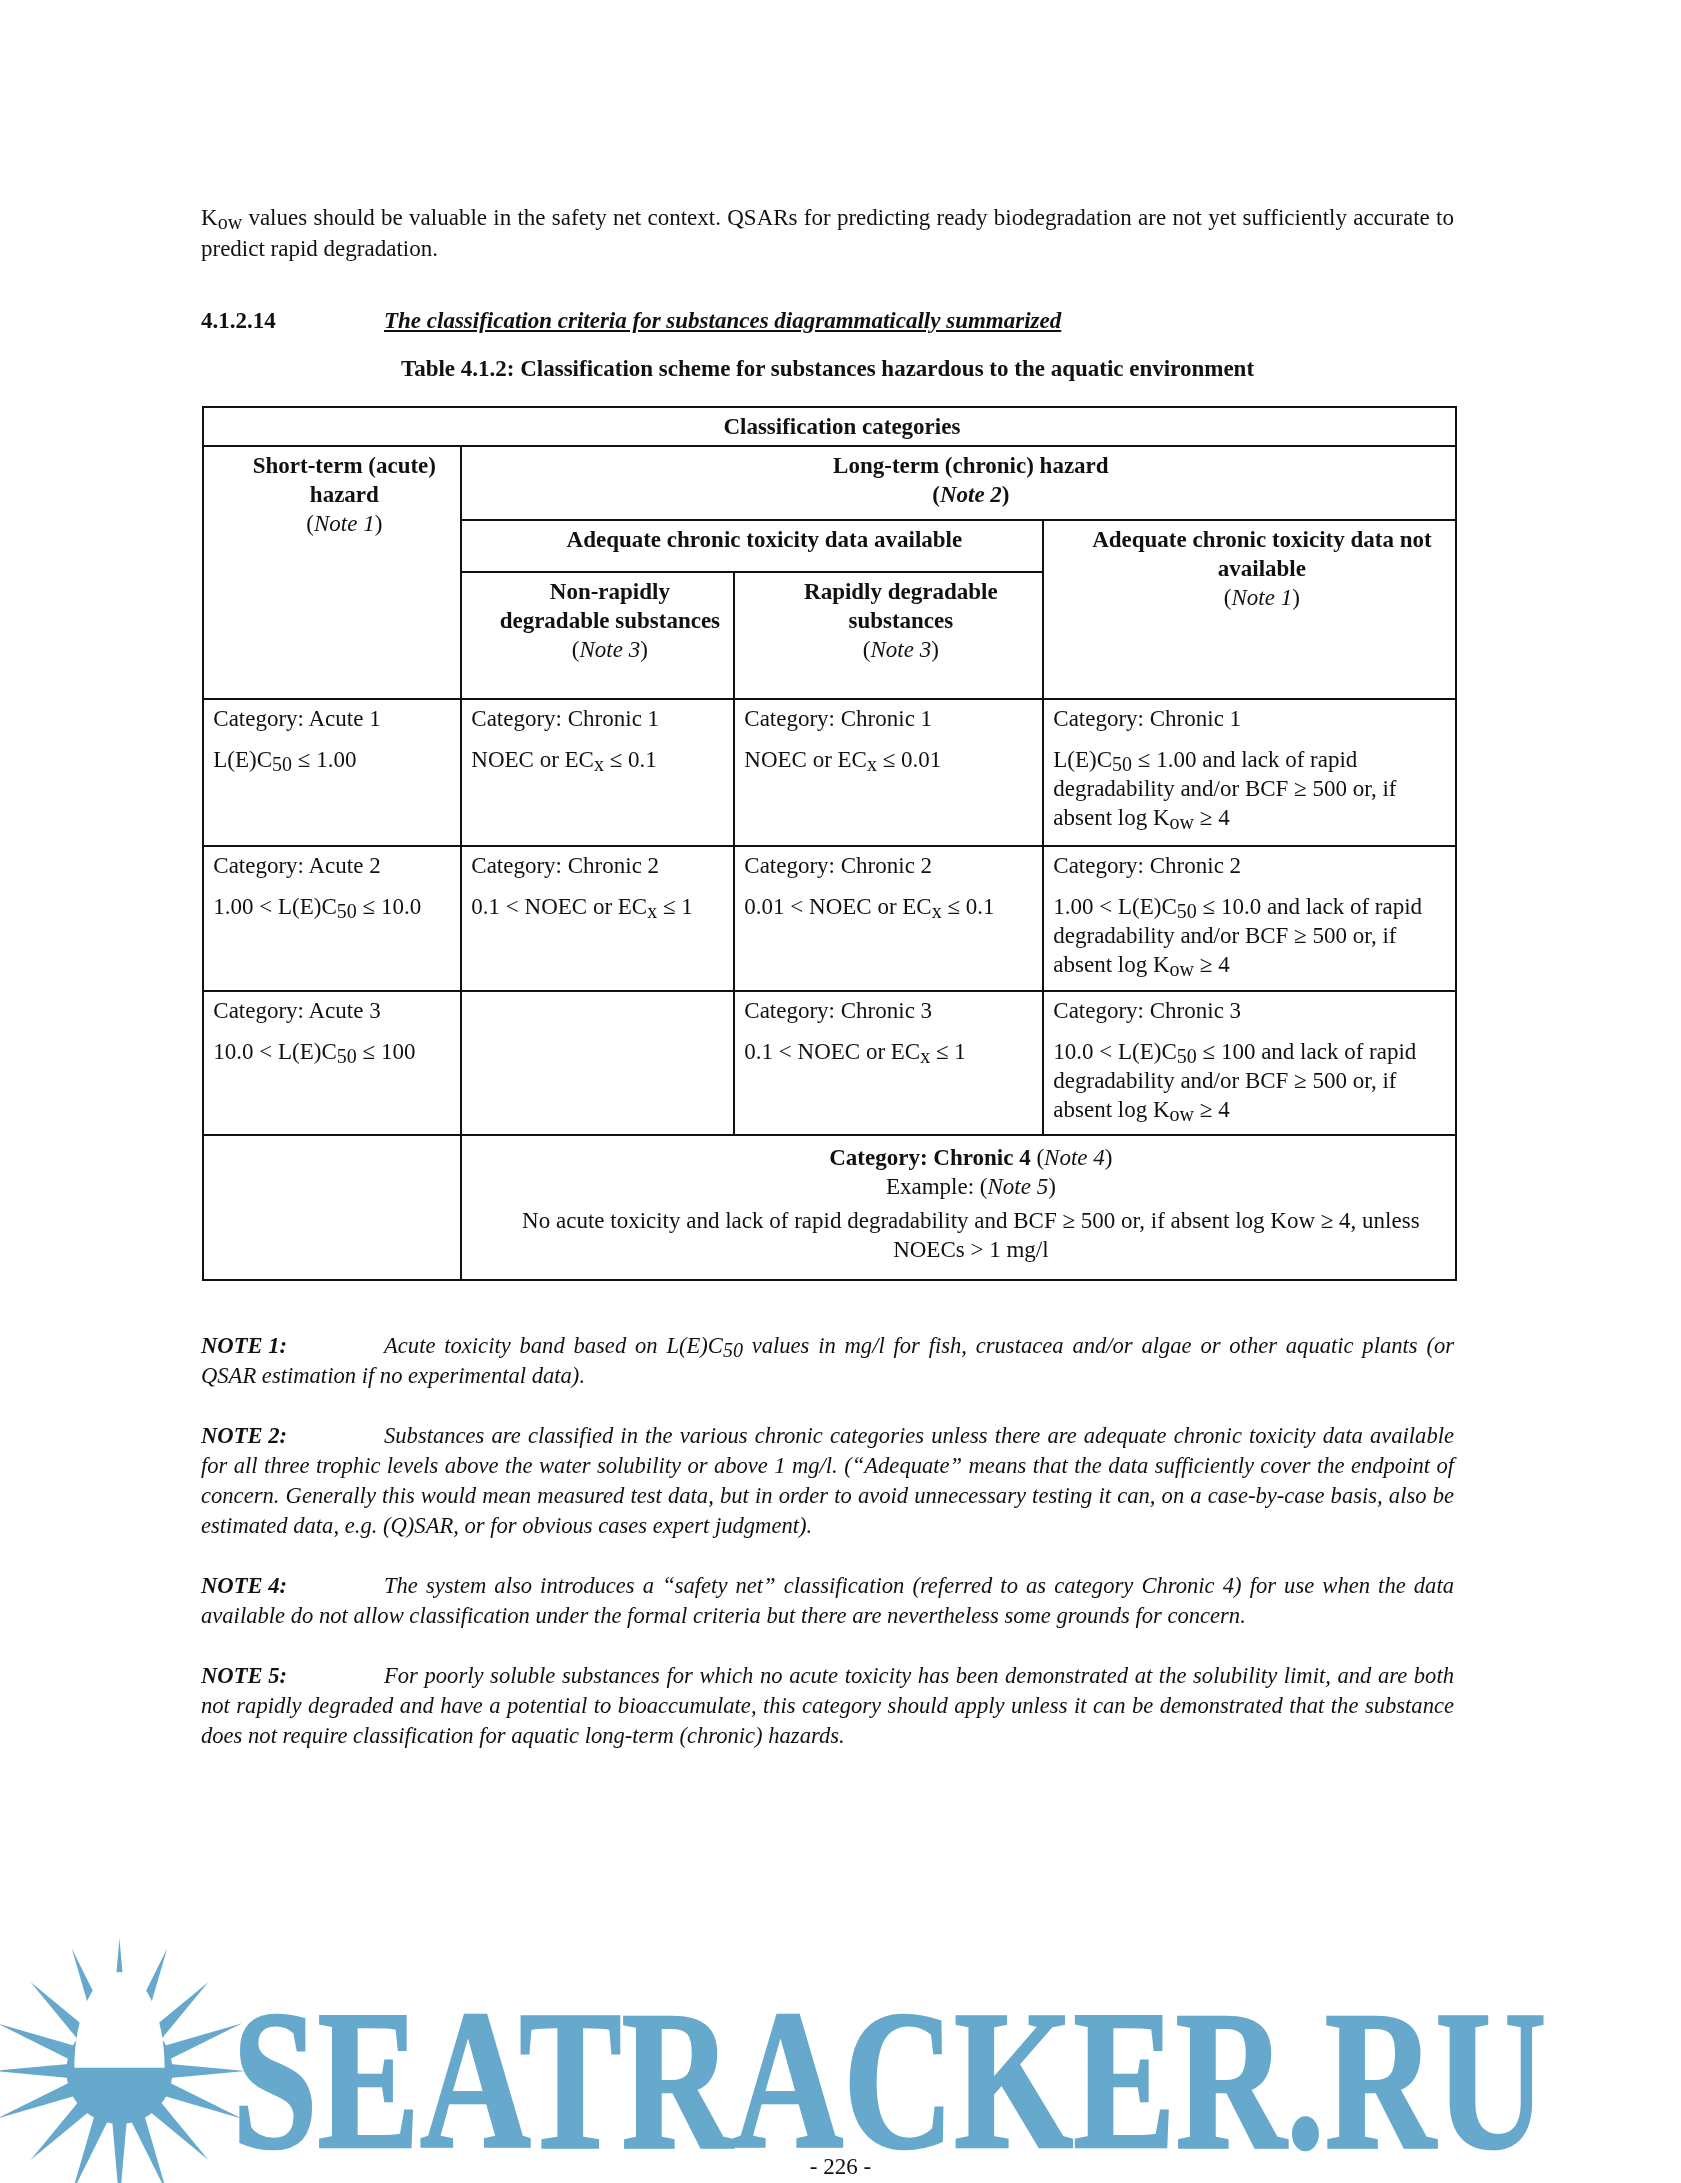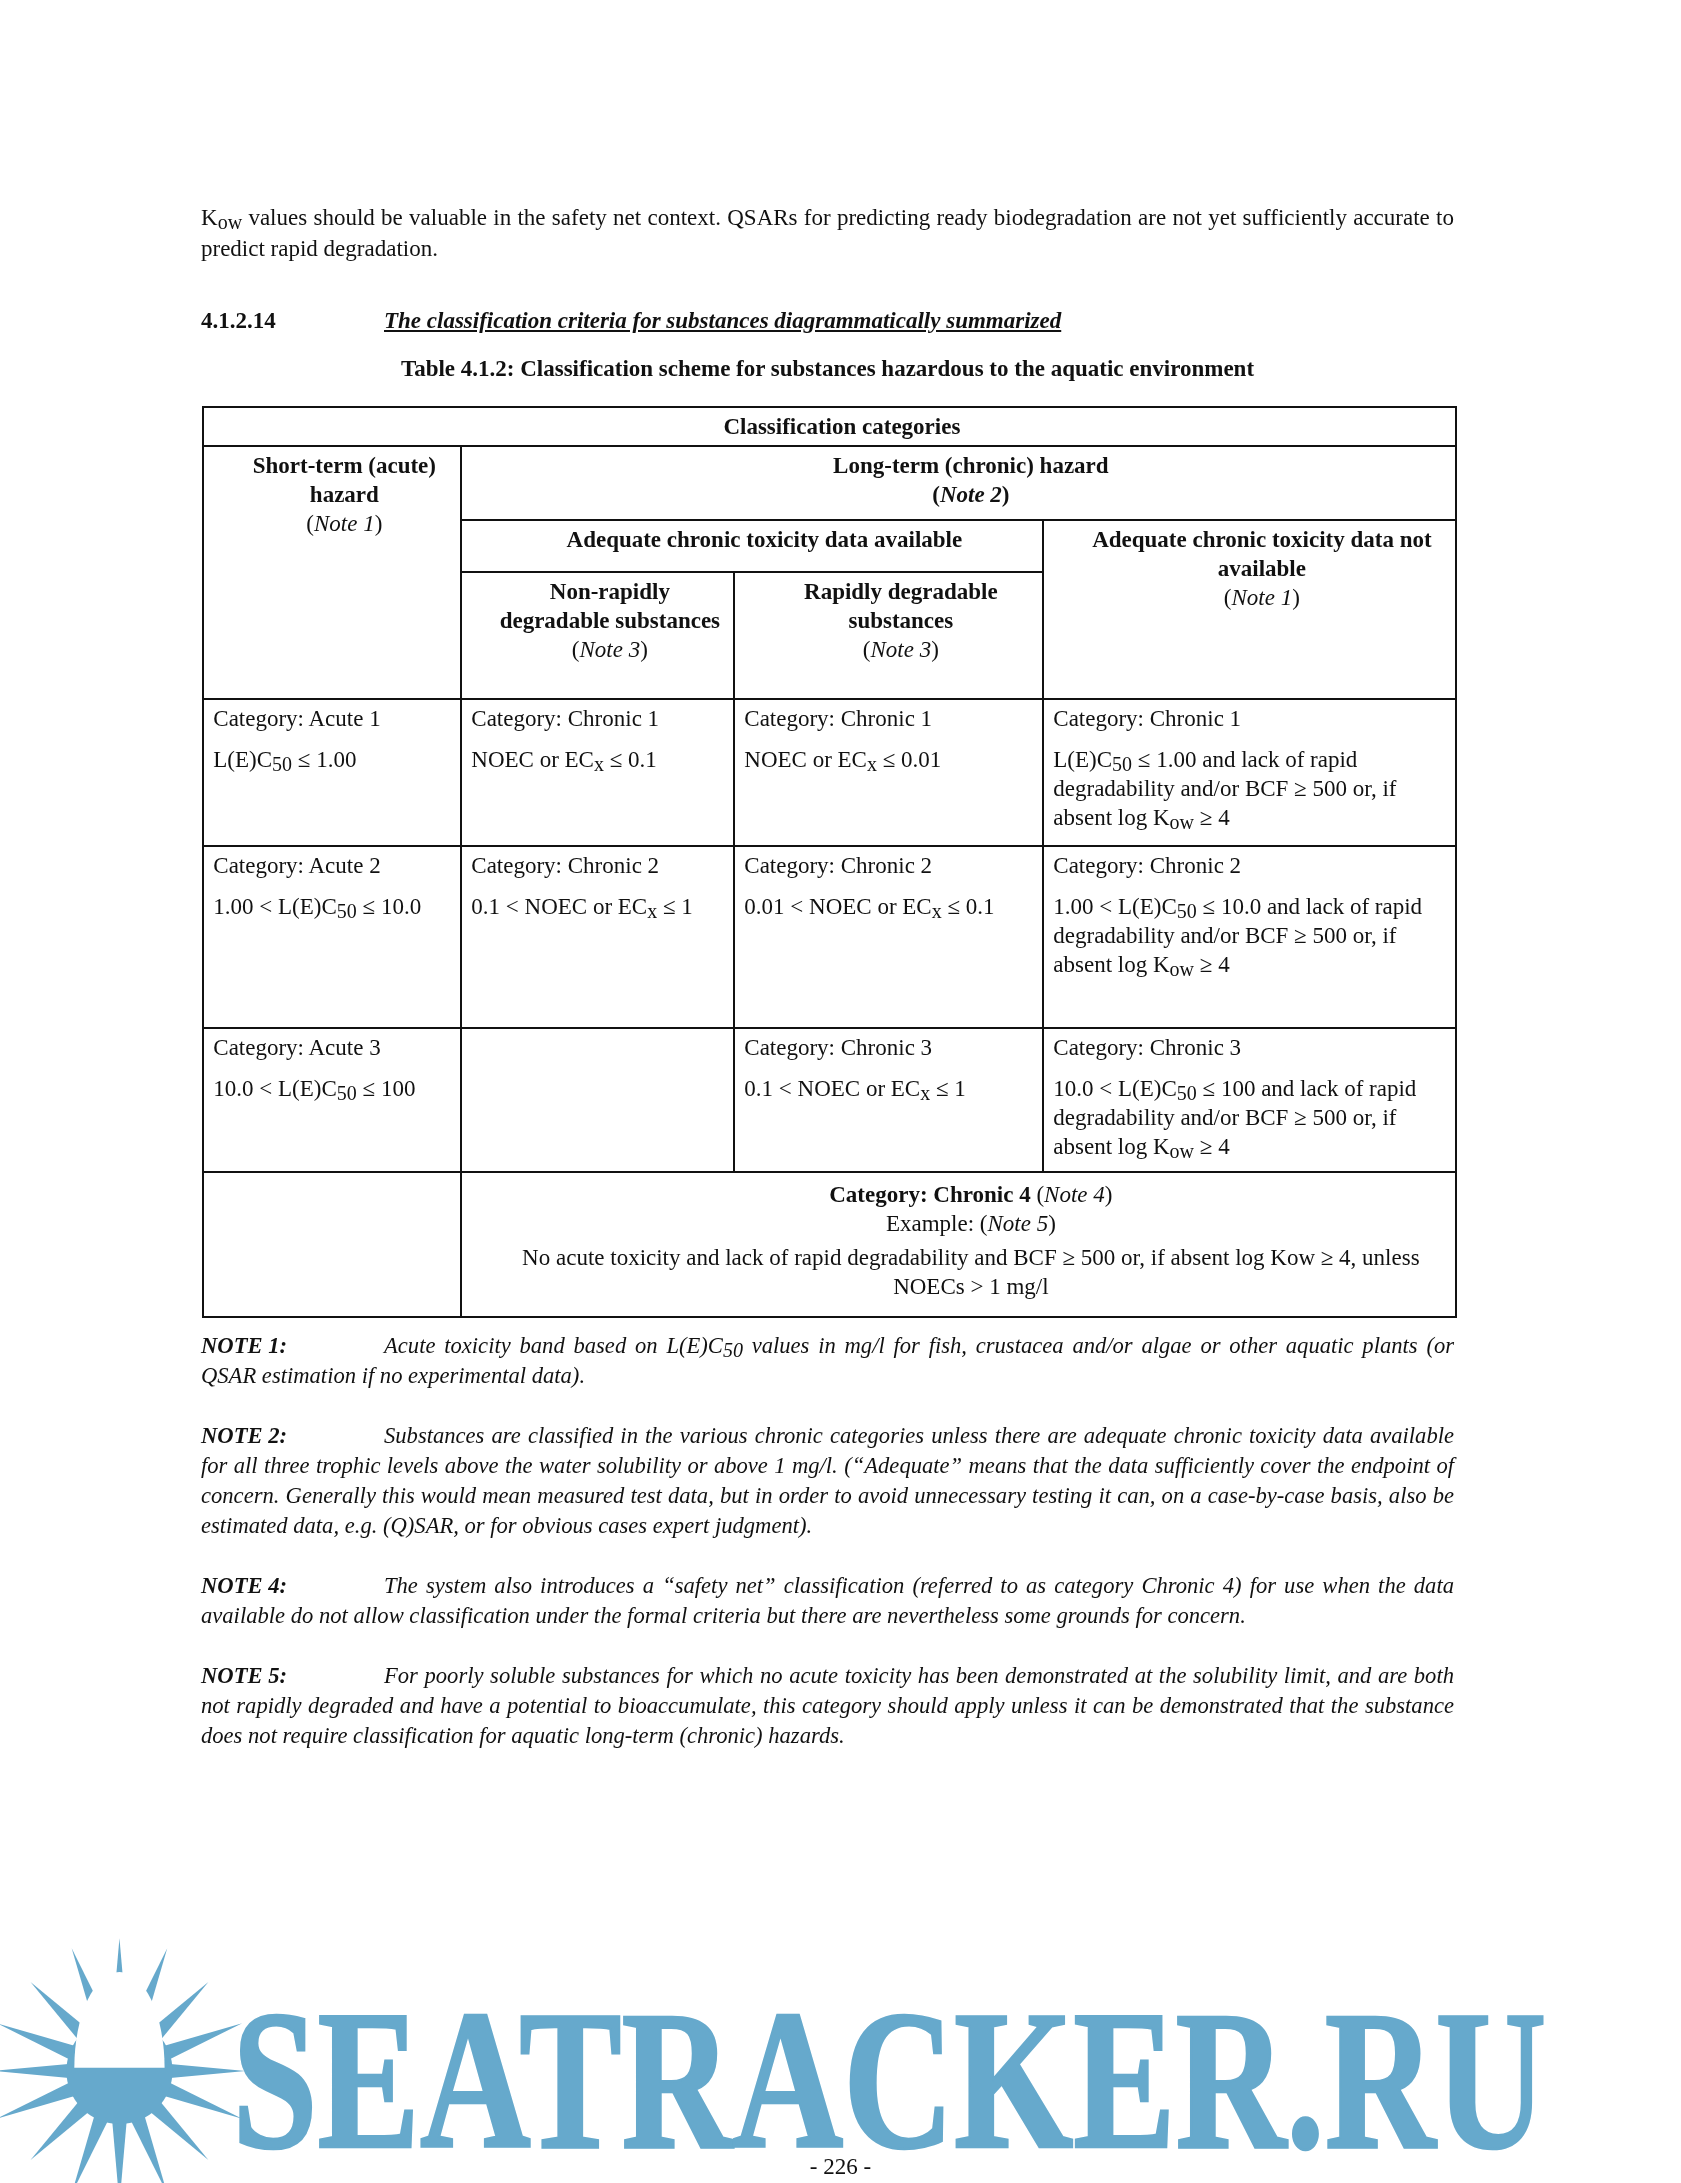--- a/index.html
+++ b/index.html
@@ -75,21 +75,21 @@
       (<span class="i">Note 3</span>)
     </td>
   </tr>
 
   <tr style="height:147px">
     <td><span class="cat">Category: Acute 1</span><span>L(E)C</span><sub>50</sub><span> ≤ 1.00</span></td>
     <td><span class="cat">Category: Chronic 1</span><span>NOEC or EC</span><sub>x</sub><span> ≤ 0.1</span></td>
     <td><span class="cat">Category: Chronic 1</span><span>NOEC or EC</span><sub>x</sub><span> ≤ 0.01</span></td>
     <td><span class="cat">Category: Chronic 1</span><span>L(E)C</span><sub>50</sub><span> ≤ 1.00 and lack of rapid degradability and/or BCF ≥ 500 or, if absent log K</span><sub>ow</sub><span> ≥ 4</span></td>
   </tr>
-  <tr style="height:182px">
+  <tr style="height:145px">
     <td><span class="cat">Category: Acute 2</span><span>1.00 &lt; L(E)C</span><sub>50</sub><span> ≤ 10.0</span></td>
     <td><span class="cat">Category: Chronic 2</span><span>0.1 &lt; NOEC or EC</span><sub>x</sub><span> ≤ 1</span></td>
     <td><span class="cat">Category: Chronic 2</span><span>0.01 &lt; NOEC or EC</span><sub>x</sub><span> ≤ 0.1</span></td>
     <td><span class="cat">Category: Chronic 2</span><span>1.00 &lt; L(E)C</span><sub>50</sub><span> ≤ 10.0 and lack of rapid degradability and/or BCF ≥ 500 or, if absent log K</span><sub>ow</sub><span> ≥ 4</span></td>
   </tr>
   <tr style="height:144px">
     <td><span class="cat">Category: Acute 3</span><span>10.0 &lt; L(E)C</span><sub>50</sub><span> ≤ 100</span></td>
     <td></td>
     <td><span class="cat">Category: Chronic 3</span><span>0.1 &lt; NOEC or EC</span><sub>x</sub><span> ≤ 1</span></td>
     <td><span class="cat">Category: Chronic 3</span><span>10.0 &lt; L(E)C</span><sub>50</sub><span> ≤ 100 and lack of rapid degradability and/or BCF ≥ 500 or, if absent log K</span><sub>ow</sub><span> ≥ 4</span></td>

